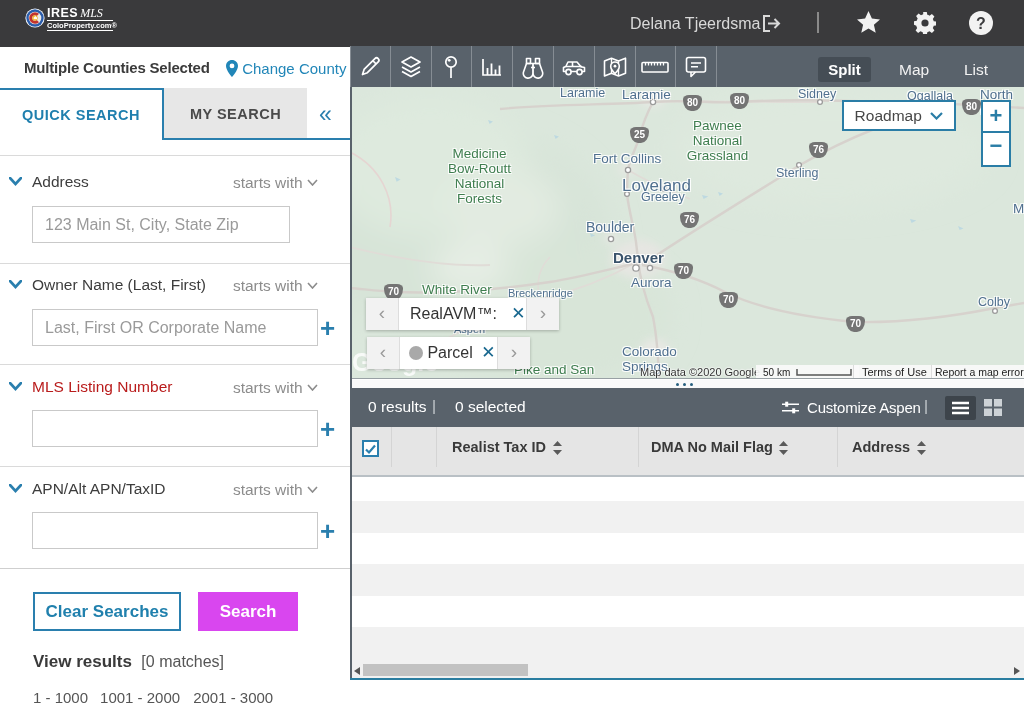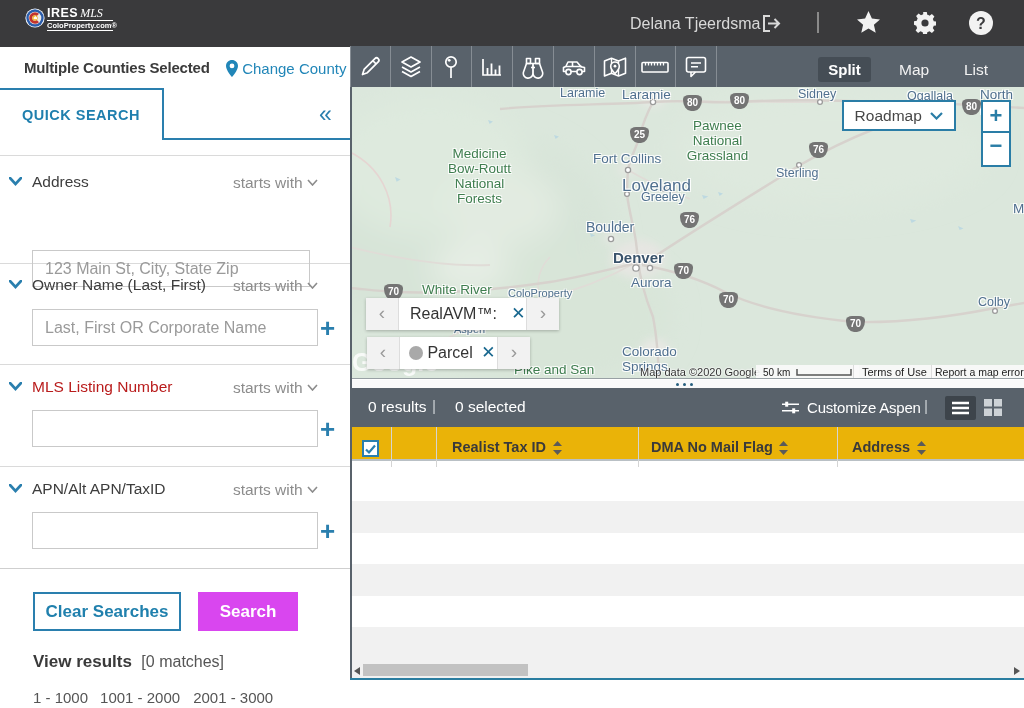--- a/index.html
+++ b/index.html
@@ -53,38 +53,39 @@
 </div>
 
 <div class="abs" style="left:24px;top:59px;color:#3b3b3b;font-size:15px;font-weight:bold;letter-spacing:-0.2px;">Multiple Counties Selected</div>
 <div class="abs" style="left:226px;top:60px;color:#2186b8;font-size:15px;">
 <svg width="12" height="17" viewBox="0 0 12 17" style="vertical-align:-3px;">
         <path d="M6 0C2.7 0 0 2.6 0 5.9 0 10.3 6 17 6 17s6-6.7 6-11.1C12 2.6 9.3 0 6 0zm0 8.3a2.4 2.4 0 110-4.8 2.4 2.4 0 010 4.8z" fill="#2186b8"></path>
       </svg>
 Change County</div>
 
 <div class="abs" style="left:0;top:88px;width:164px;height:52px;background:#fff;border-top:2px solid #2a7fae;border-right:2px solid #2a7fae;color:#1f7fae;font-weight:bold;font-size:14.5px;letter-spacing:.5px;text-align:center;line-height:50px;">QUICK SEARCH</div>
+<div class="abs" style="left:164px;top:88px;width:143px;height:52px;background:#e7e7e7;color:#4a4a4a;font-weight:bold;font-size:14.5px;letter-spacing:.5px;text-align:center;line-height:52px;">MY SEARCH</div>
 <div class="abs" style="left:164px;top:138px;width:186px;height:2px;background:#2a7fae;"></div>
 <div class="abs" style="left:319px;top:101px;color:#2a7fae;font-size:23px;">«</div>
 
 <div class="abs" style="left:0;top:155px;width:350px;height:1px;background:#dadada;"></div>
 <div class="abs" style="left:0;top:263px;width:350px;height:1px;background:#dadada;"></div>
 <div class="abs" style="left:0;top:364px;width:350px;height:1px;background:#dadada;"></div>
 <div class="abs" style="left:0;top:466px;width:350px;height:1px;background:#dadada;"></div>
 <div class="abs" style="left:0;top:568px;width:350px;height:1px;background:#cfcfcf;"></div>
 
 <div id="sec-address">
   <svg class="abs" style="left:9px;top:177px;" width="13" height="9" viewBox="0 0 13 9">
         <path d="M1 1l5.5 6L12 1" stroke="#2a7fae" stroke-width="2.6" fill="none" stroke-linecap="round"></path>
       </svg>
   <div class="abs" style="left:32px;top:173px;color:#3d3d3d;font-size:15.5px;">Address</div>
   <div class="abs" style="left:0;top:174px;width:318px;text-align:right;color:#8c8c8c;font-size:15.5px;">starts with <svg width="11" height="7" viewBox="0 0 11 7" style="vertical-align:2px;">
           <path d="M1 1l4.5 5L10 1" stroke="#8c8c8c" stroke-width="1.6" fill="none"></path>
         </svg></div>
-  <div class="abs" style="left:32px;top:206px;width:278px;height:37px;border:1px solid #c9c9c9;color:#9a9a9a;font-size:16px;line-height:35px;padding-left:12px;margin-top:44px;">123 Main St, City, State Zip</div>
+  <div class="abs" style="left:32px;top:206px;width:258px;height:37px;border:1px solid #c9c9c9;color:#9a9a9a;font-size:16px;line-height:35px;padding-left:12px;">123 Main St, City, State Zip</div>
 </div>
 <div id="sec-owner">
   <svg class="abs" style="left:9px;top:280px;" width="13" height="9" viewBox="0 0 13 9">
         <path d="M1 1l5.5 6L12 1" stroke="#2a7fae" stroke-width="2.6" fill="none" stroke-linecap="round"></path>
       </svg>
   <div class="abs" style="left:32px;top:276px;color:#3d3d3d;font-size:15.5px;">Owner Name (Last, First)</div>
   <div class="abs" style="left:0;top:277px;width:318px;text-align:right;color:#8c8c8c;font-size:15.5px;">starts with <svg width="11" height="7" viewBox="0 0 11 7" style="vertical-align:2px;">
           <path d="M1 1l4.5 5L10 1" stroke="#8c8c8c" stroke-width="1.6" fill="none"></path>
         </svg></div>
   <div class="abs" style="left:32px;top:309px;width:286px;height:37px;border:1px solid #c9c9c9;color:#9a9a9a;font-size:16px;line-height:35px;padding-left:12px;">Last, First OR Corporate Name</div>
@@ -272,21 +273,21 @@
   <div class="mlbl mgreen" style="left:82px;top:60px;width:95px;text-align:center;">Medicine<br>Bow-Routt<br>National<br>Forests</div>
   <div class="mlbl mgreen" style="left:320px;top:32px;width:95px;text-align:center;">Pawnee<br>National<br>Grassland</div>
   <div class="mlbl mcity" style="left:243px;top:65px;font-size:13.5px;">Fort Collins</div>
   <div class="mlbl mcity" style="left:247px;top:90px;font-size:17px;margin-left:25px;">Loveland</div>
   <div class="mlbl mcity" style="left:291px;top:104px;font-size:12.5px;">Greeley</div>
   <div class="mlbl mcity" style="left:426px;top:80px;font-size:12.5px;">Sterling</div>
   <div class="mlbl mcity" style="left:236px;top:133px;font-size:14px;">Boulder</div>
   <div class="mlbl mcity" style="left:263px;top:163px;font-size:15px;font-weight:bold;color:#3a536b;">Denver</div>
   <div class="mlbl mcity" style="left:281px;top:189px;font-size:13.5px;">Aurora</div>
   <div class="mlbl mgreen" style="left:72px;top:196px;font-size:13.5px;">White River</div>
-  <div class="mlbl mcity" style="left:158px;top:200px;font-size:11px;">ColoProperty</div>
+  <div class="mlbl mcity" style="left:158px;top:200px;font-size:11px;">Breckenridge</div>
   <div class="mlbl mcity" style="left:104px;top:236px;font-size:11px;">Aspen</div>
   <div class="mlbl mcity" style="left:272px;top:258px;font-size:13.5px;">Colorado<br>Springs</div>
   <div class="mlbl mgreen" style="left:164px;top:276px;font-size:13.5px;">Pike and San</div>
   <div class="mlbl mcity" style="left:628px;top:209px;font-size:12.5px;">Colby</div>
   <div class="mlbl mcity" style="left:663px;top:115px;font-size:13.5px;">Me</div>
 </div>
 <div id="shields">
   <div class="shield" style="left:333px;top:8px;">80</div>
   <div class="shield" style="left:380px;top:6px;">80</div>
   <div class="shield" style="left:612px;top:12px;">80</div>
@@ -361,21 +362,21 @@
   <svg style="position:absolute;left:634px;top:11px;" width="18" height="17" viewBox="0 0 18 17">
         <g fill="#cdd2d6">
           <rect x="0" y="0" width="8" height="7.5"></rect>
           <rect x="10" y="0" width="8" height="7.5"></rect>
           <rect x="0" y="9.5" width="8" height="7.5"></rect>
           <rect x="10" y="9.5" width="8" height="7.5"></rect>
         </g>
       </svg>
 </div>
 
-<div id="thead" class="abs" style="left:350px;top:427px;width:674px;height:34px;background:#eab308;border-bottom:2px solid #b9c0c5;">
+<div id="thead" class="abs" style="left:350px;top:427px;width:674px;height:50px;background:#e5e5e5;border-bottom:2px solid #b9c0c5;">
   <div style="position:absolute;left:12px;top:13px;width:17px;height:17px;background:#fff;border:2px solid #2a7fae;">
     <svg width="13" height="13" viewBox="0 0 13 13">
           <path d="M2 6.5l3 3 6-7" stroke="#2a7fae" stroke-width="2.2" fill="none"></path>
         </svg>
   </div>
   <div style="position:absolute;left:41px;top:0;width:1px;height:40px;background:#d4d4d4;"></div>
   <div style="position:absolute;left:86px;top:0;width:1px;height:40px;background:#d4d4d4;"></div>
   <div style="position:absolute;left:288px;top:0;width:1px;height:40px;background:#d4d4d4;"></div>
   <div style="position:absolute;left:487px;top:0;width:1px;height:40px;background:#d4d4d4;"></div>
   <span class="thlbl" style="left:102px;">Realist Tax ID</span>

